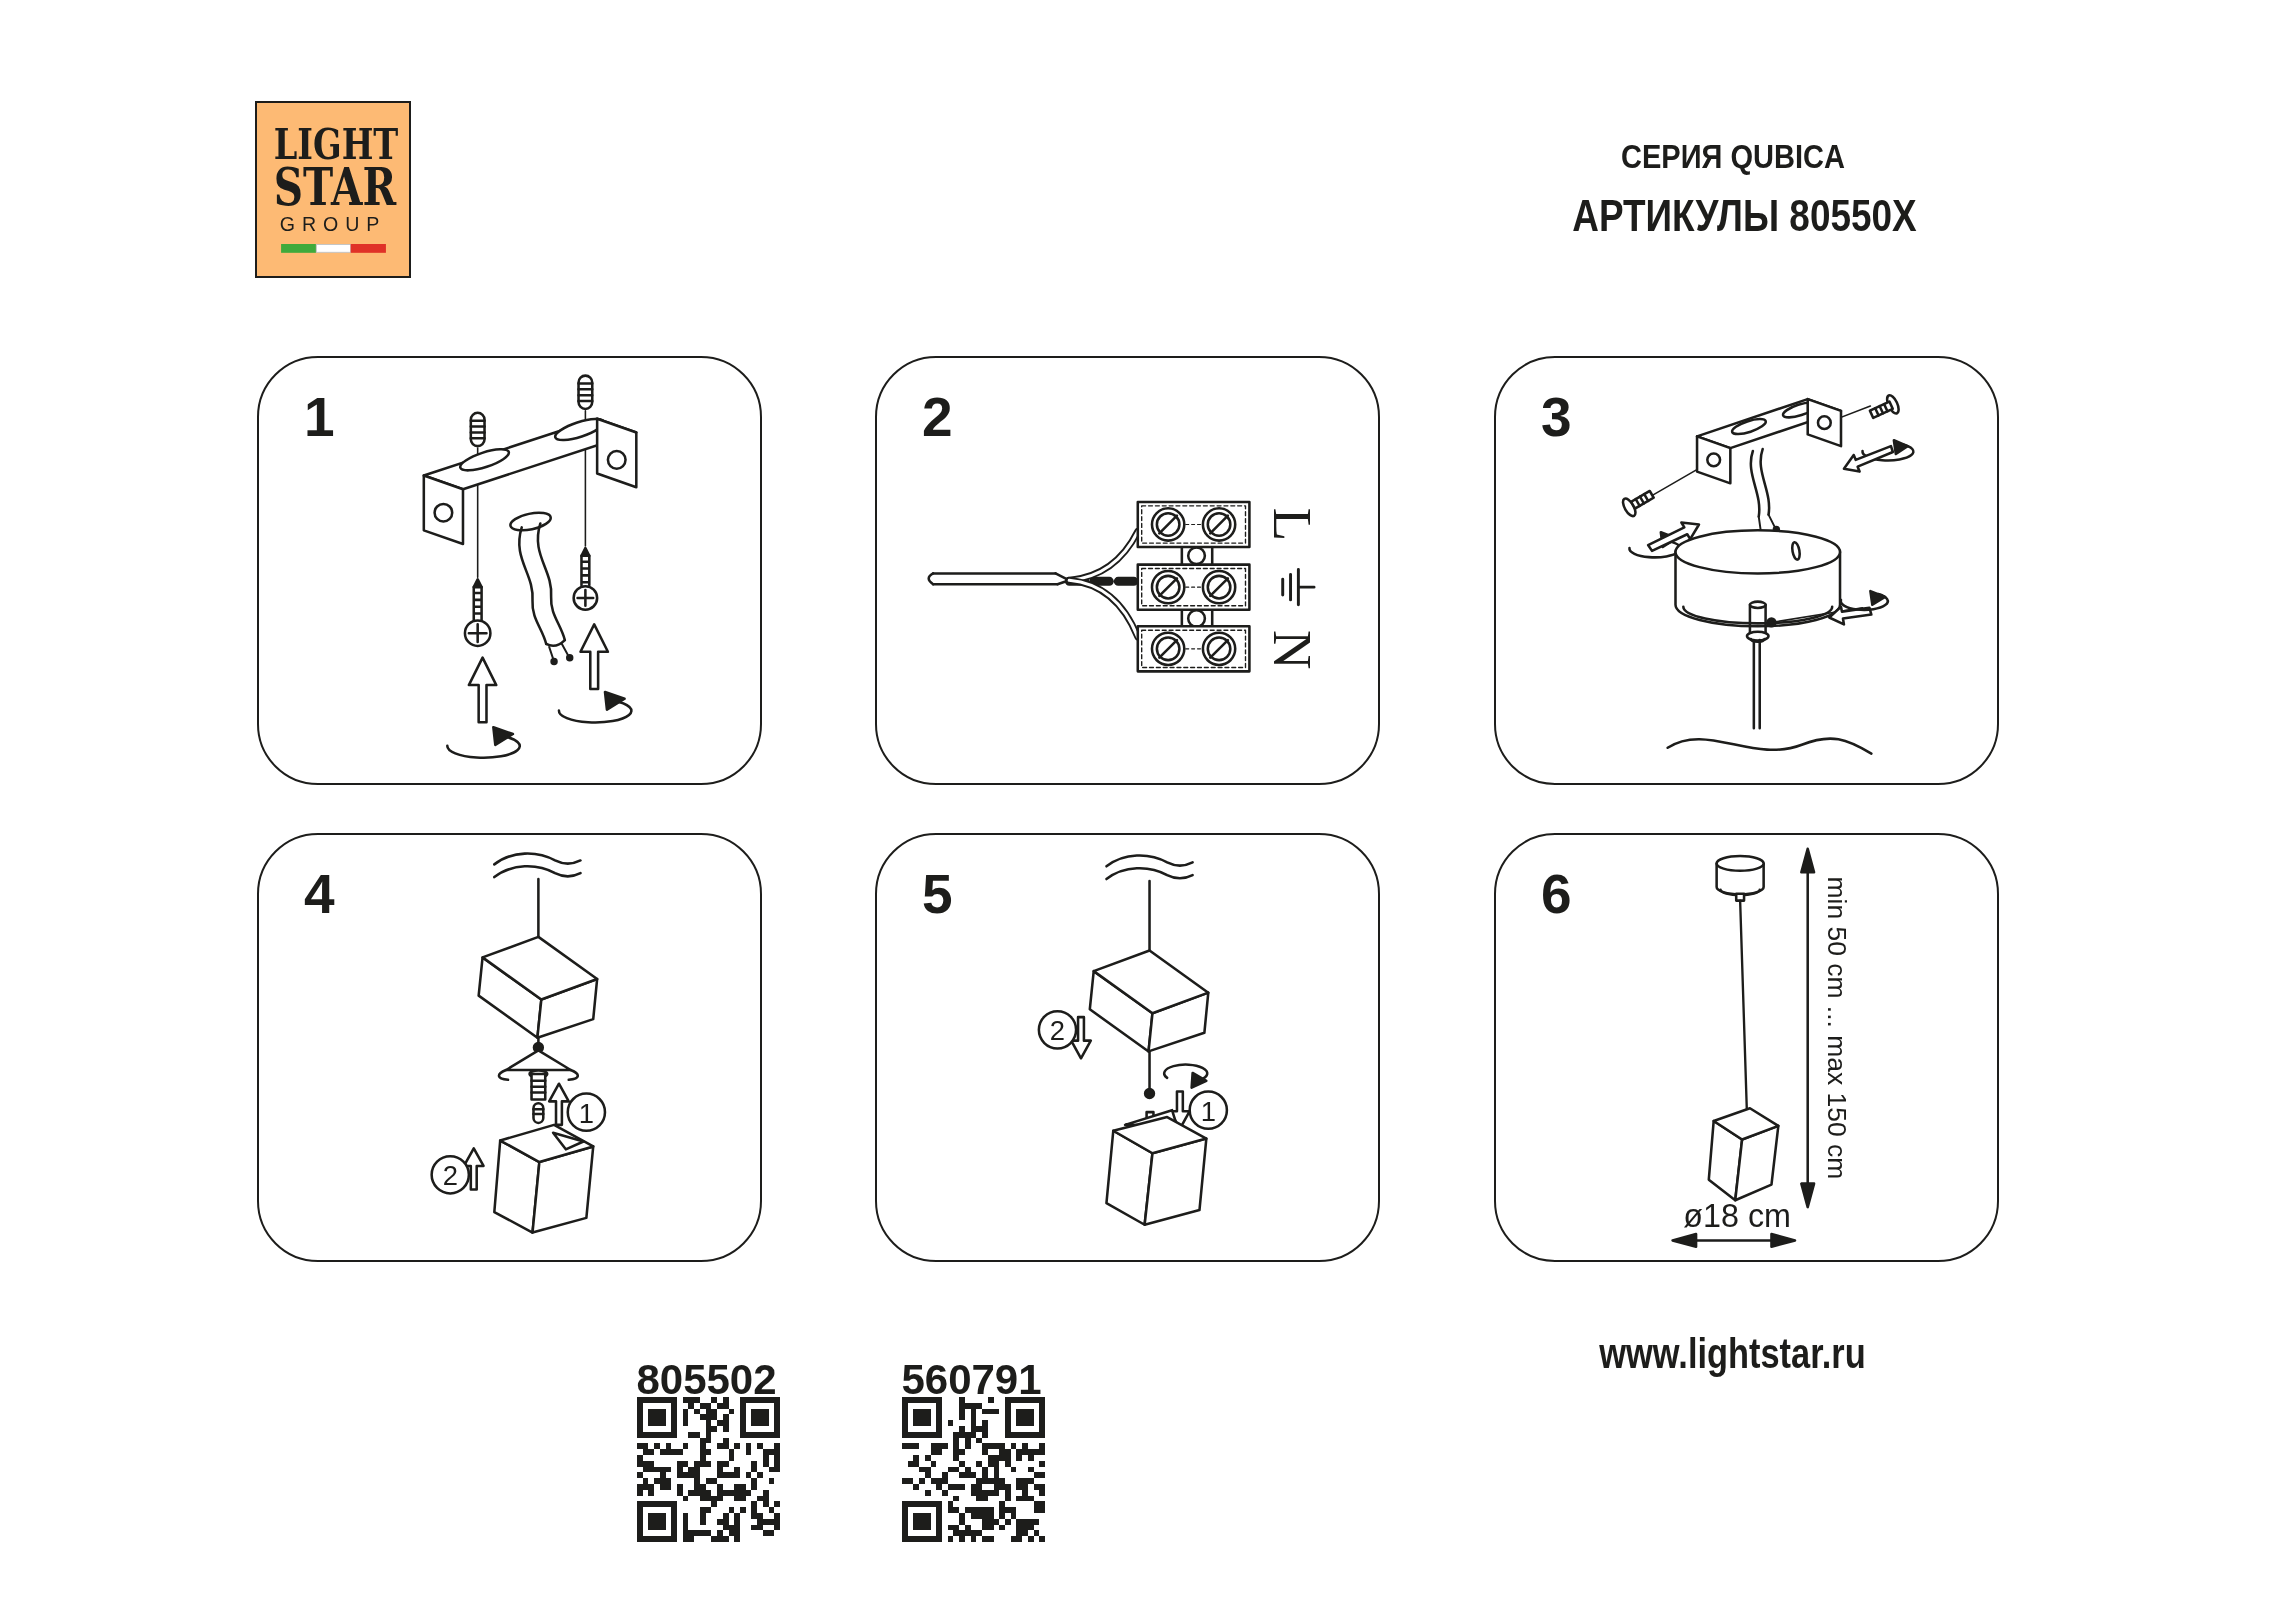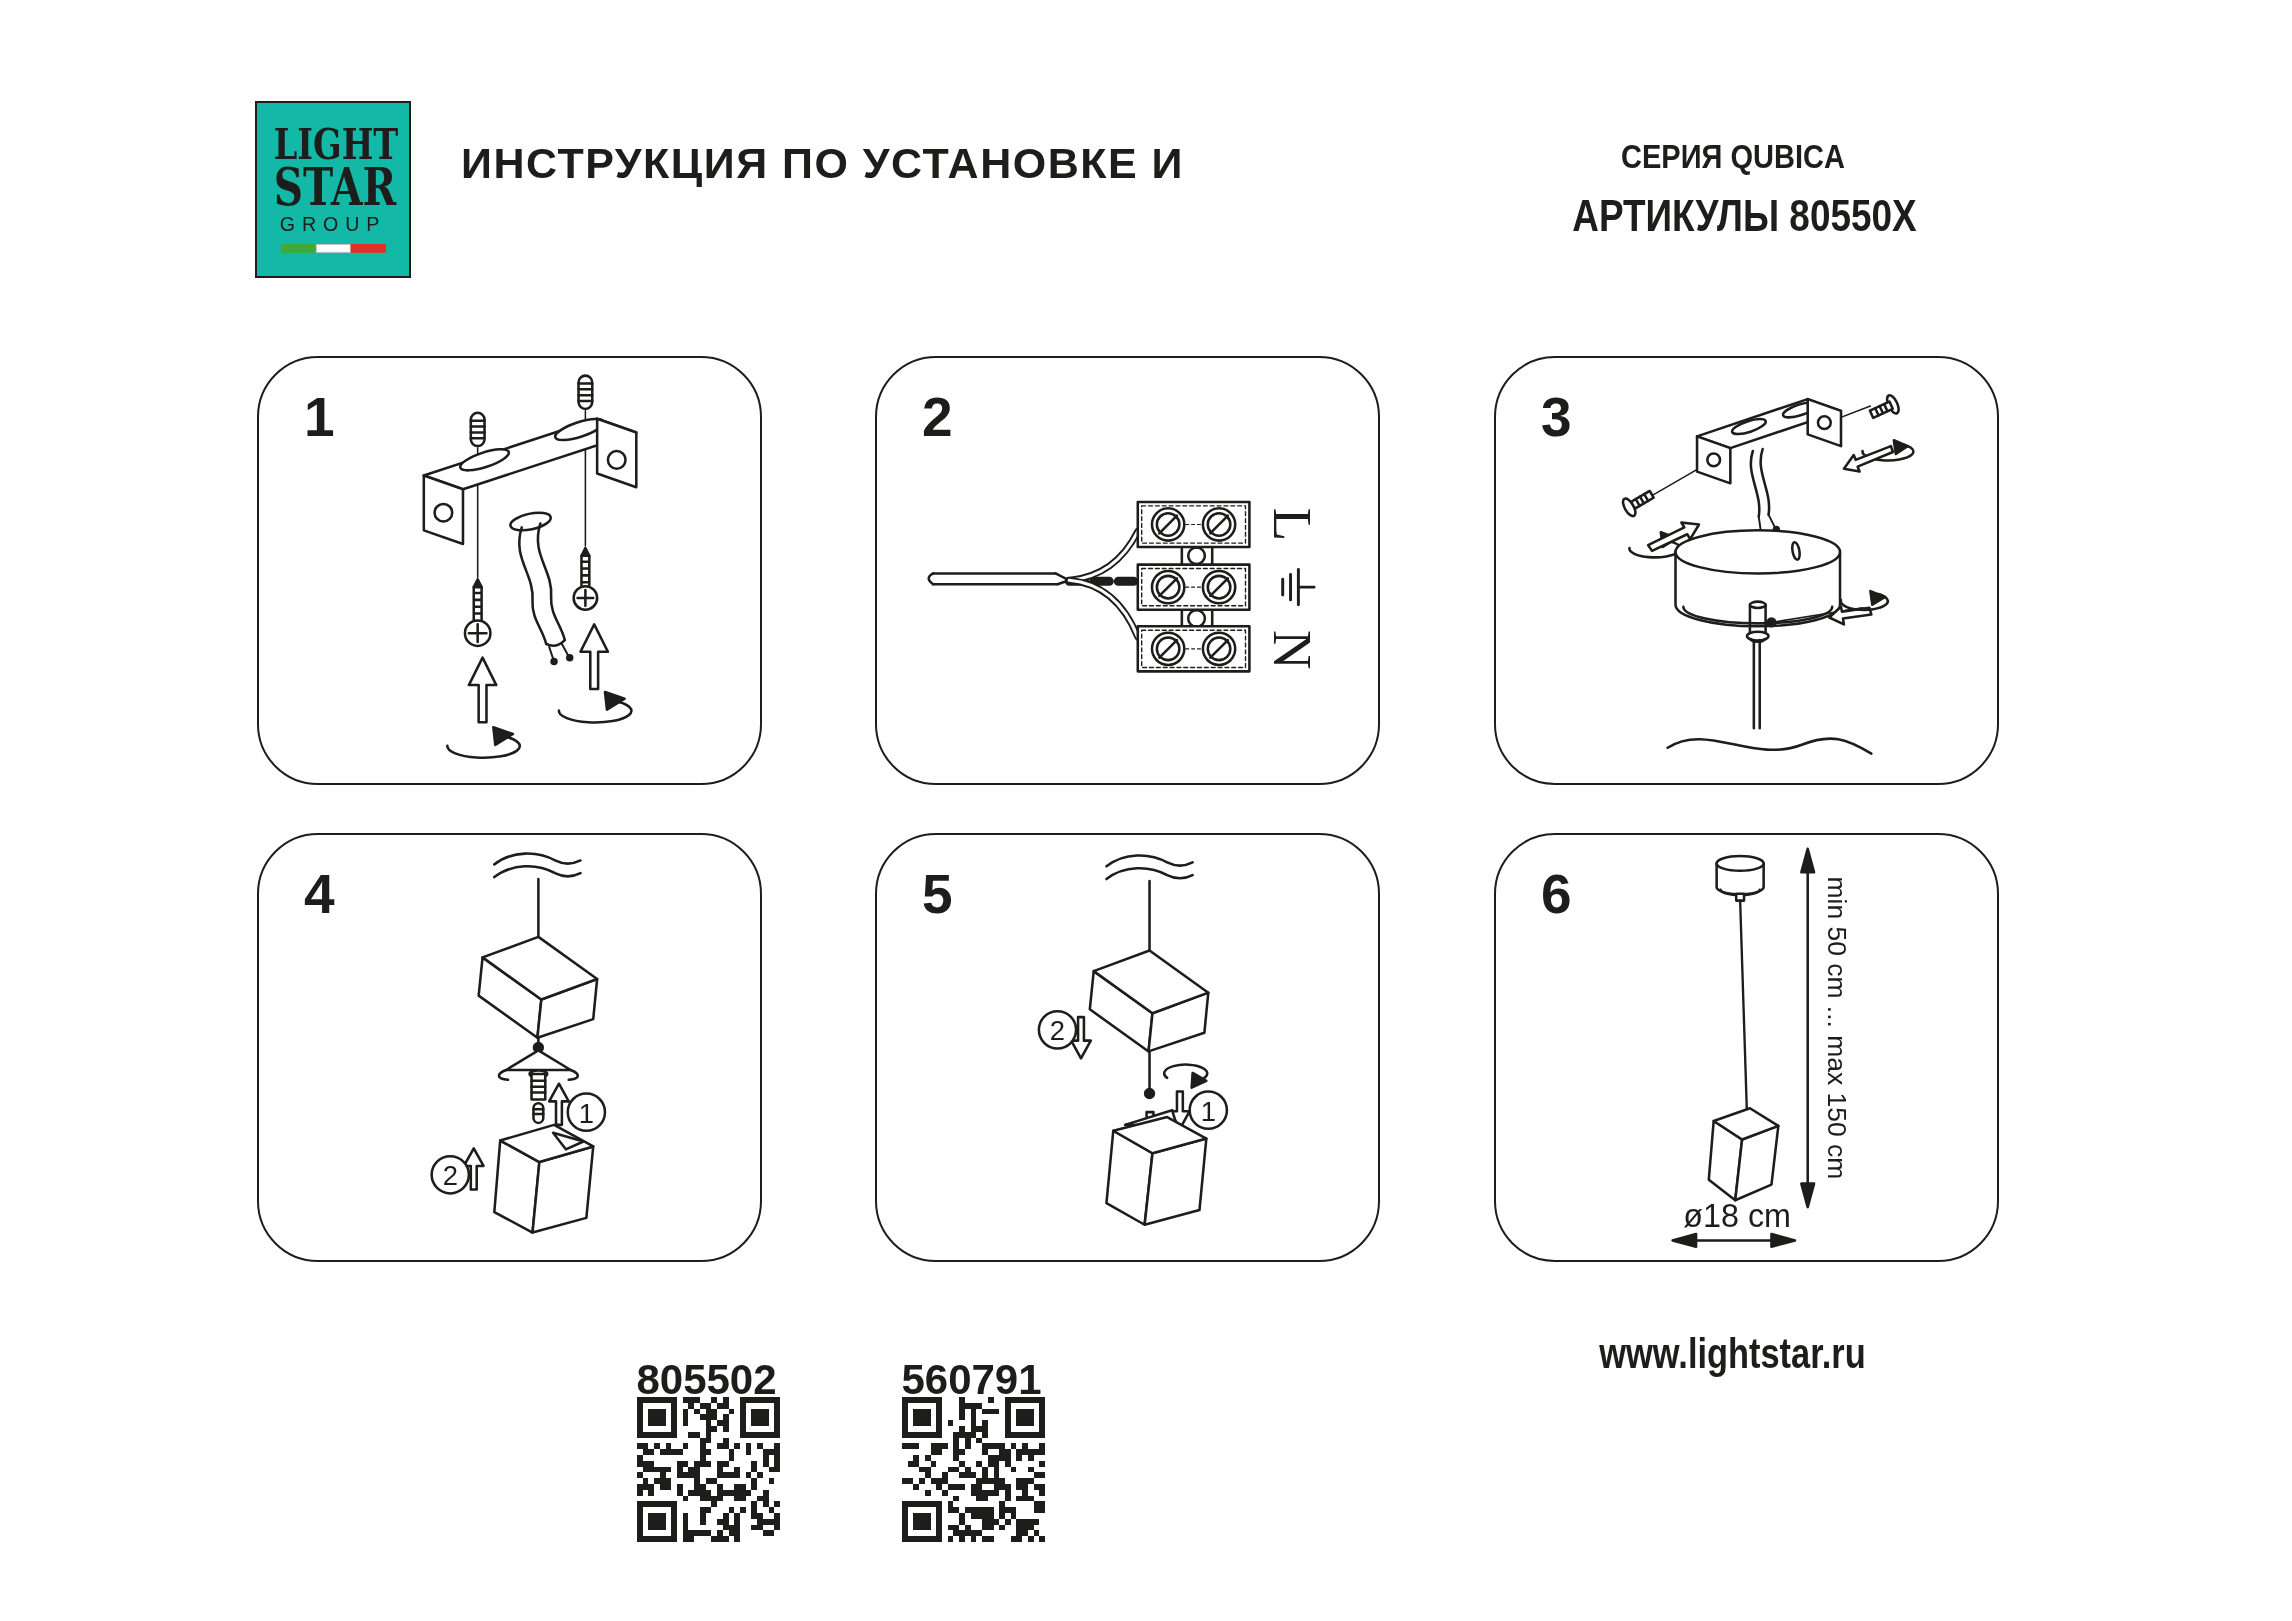--- a/index.html
+++ b/index.html
@@ -1,21 +1,21 @@
 <!DOCTYPE html>
 <html><head>
 <meta charset="utf-8">
 <style>
   html,body{margin:0;padding:0;}
   body{background:#ffffff;width:2293px;height:1621px;position:relative;
        font-family:"Liberation Sans",sans-serif;color:#1d1d1b;}
   .abs{position:absolute;}
   
   .logo-box{left:255px;top:101px;width:152px;height:173px;border:2px solid #1d1d1b;
-            text-align:center;background:#14b8a6;}
+            text-align:center;background:#fdba74;}
   .logo-word{font-family:"DejaVu Serif",serif;font-weight:bold;transform:scaleX(0.78);
              transform-origin:center;white-space:nowrap;}
   .logo-light{margin-top:21.6px;font-size:43px;line-height:39px;}
   .logo-star{font-size:52px;line-height:46px;}
   .logo-group{margin-top:4.9px;font-size:19.6px;letter-spacing:6.9px;padding-left:0;
               font-weight:400;line-height:21.6px;}
   .logo-flag{left:23.5px;top:141px;}
   
   .title{left:461px;top:137px;font-size:43px;font-weight:bold;line-height:52px;
          letter-spacing:1.5px;white-space:nowrap;}
@@ -42,21 +42,20 @@
   <div class="logo-word logo-star">STAR</div>
   <div class="logo-group">GROUP</div>
   <svg class="abs logo-flag" width="105" height="9.8" viewBox="0 0 107 10">
     <rect x="0" y="0" width="36" height="9" fill="#3faa3c"></rect>
     <rect x="36" y="0.5" width="35" height="8" stroke="#c4c4c4" stroke-width="1" fill="#ffffff"></rect>
     <rect x="71" y="0" width="36" height="9" fill="#e03127"></rect>
   </svg>
 </div>
 
 <div class="abs title">
-  <div>ИНСТРУКЦИЯ ПО УСТАНОВКЕ И</div>
 </div>
 
 <div class="abs series-block">
   <div class="series">СЕРИЯ QUBICA</div>
   <div class="articles">АРТИКУЛЫ 80550X</div>
 </div>
 
 <section class="abs panel" style="left:257px;top:356px;">
   <div class="panel-num">1</div>
   <svg viewBox="0 0 511 434">

